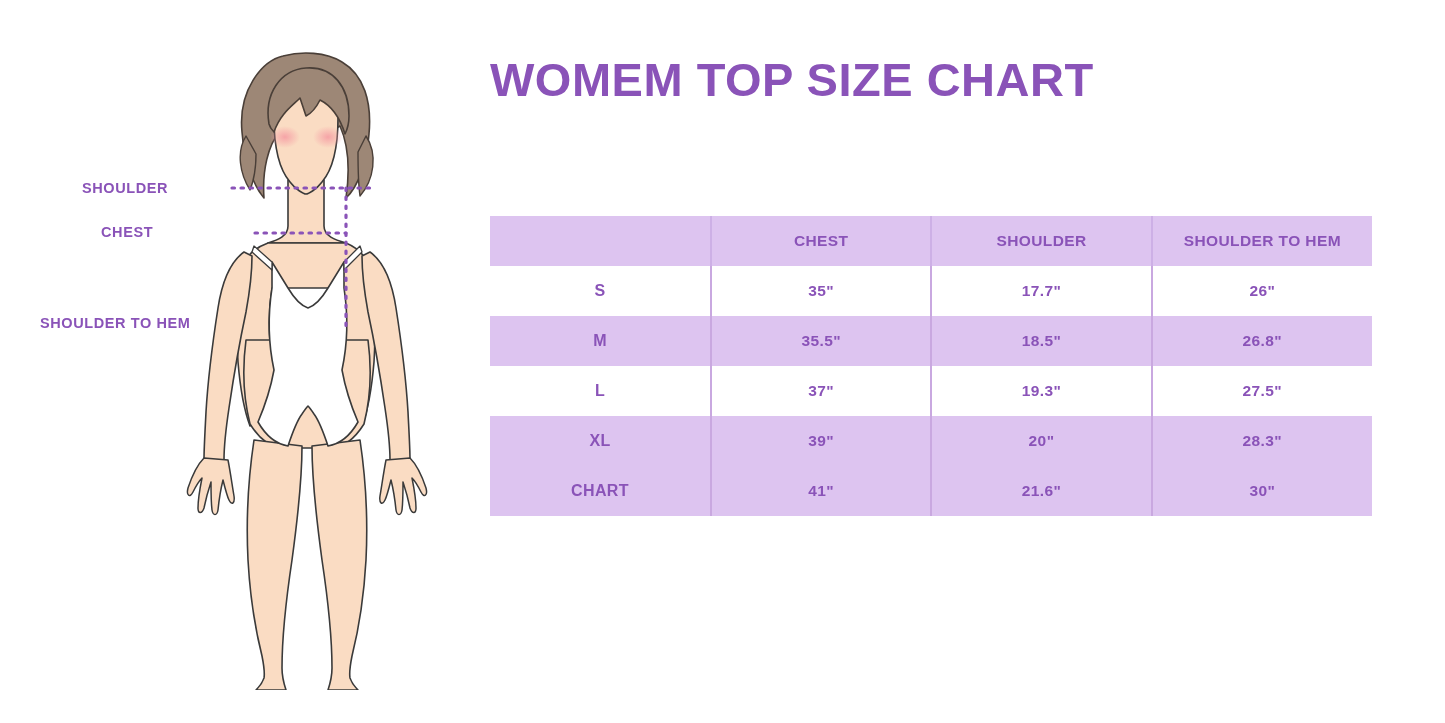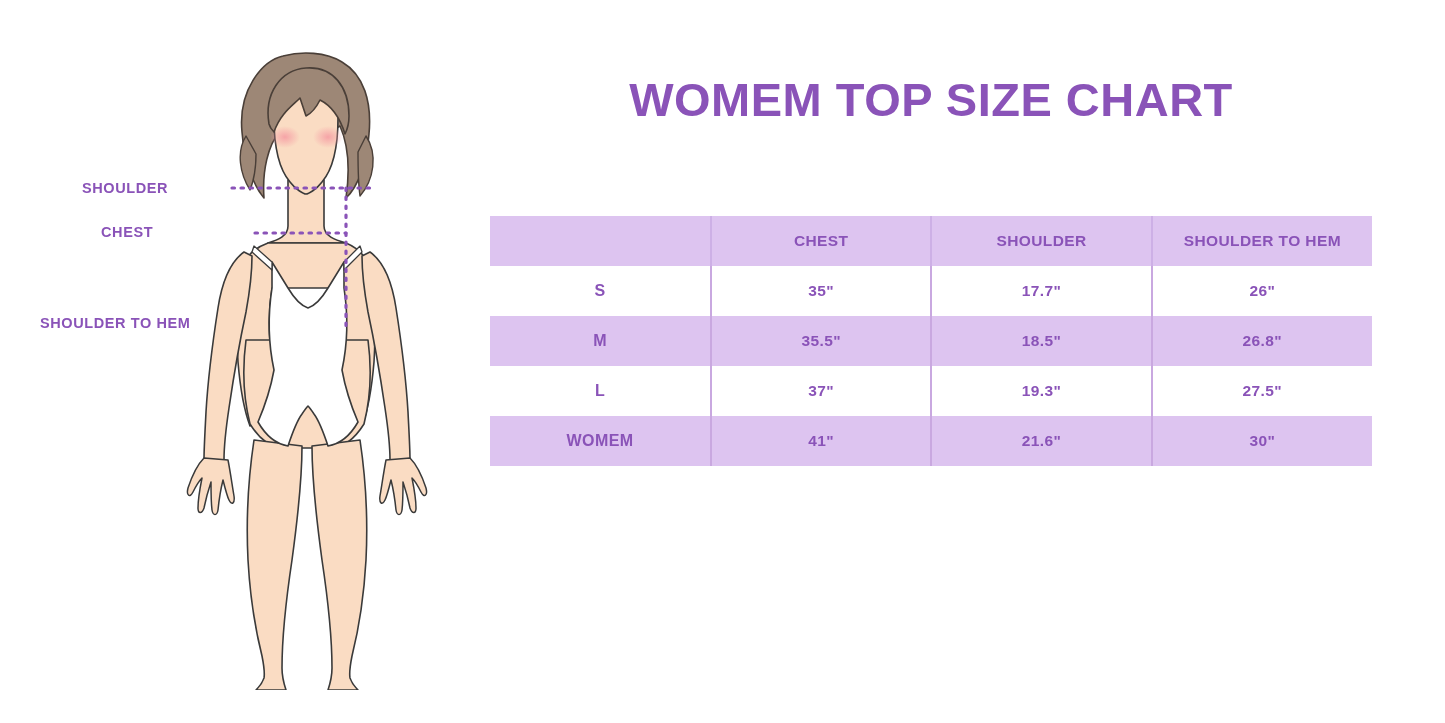--- a/index.html
+++ b/index.html
@@ -9,28 +9,27 @@
     font-family:"Liberation Sans",sans-serif;
     overflow:hidden;
     position:relative;
   }
   #page{position:absolute;inset:0;}
 
   
   .title{
     position:absolute;
     left:490px; top:52px; width:882px;
-    text-align:center;
+    text-align:left;
     font-size:47px;
     font-weight:bold;
     letter-spacing:0.5px;
     color:#8a53b8;
     white-space:nowrap;
     font-family:"Liberation Sans",sans-serif;
-    margin-top:20px;
   }
 
   
   .figure-wrap{
     position:absolute;
     left:150px; top:40px;
     width:330px; height:650px;
   }
   .figure-wrap svg{display:block;}
 
@@ -305,21 +304,27 @@
           <td>18.5"</td>
           <td>26.8"</td>
         </tr>
         <tr class="odd">
           <td class="cell-size">L</td>
           <td>37"</td>
           <td>19.3"</td>
           <td>27.5"</td>
         </tr>
         <tr class="even">
-          <td class="cell-size">WOMEM</td>
+          <td class="cell-size">XL</td>
+          <td>39"</td>
+          <td>20"</td>
+          <td>28.3"</td>
+        </tr>
+        <tr class="even">
+          <td class="cell-size">CHART</td>
           <td>41"</td>
           <td>21.6"</td>
           <td>30"</td>
         </tr>
       </tbody>
     </table>
   </div>
 
 </div>
 

